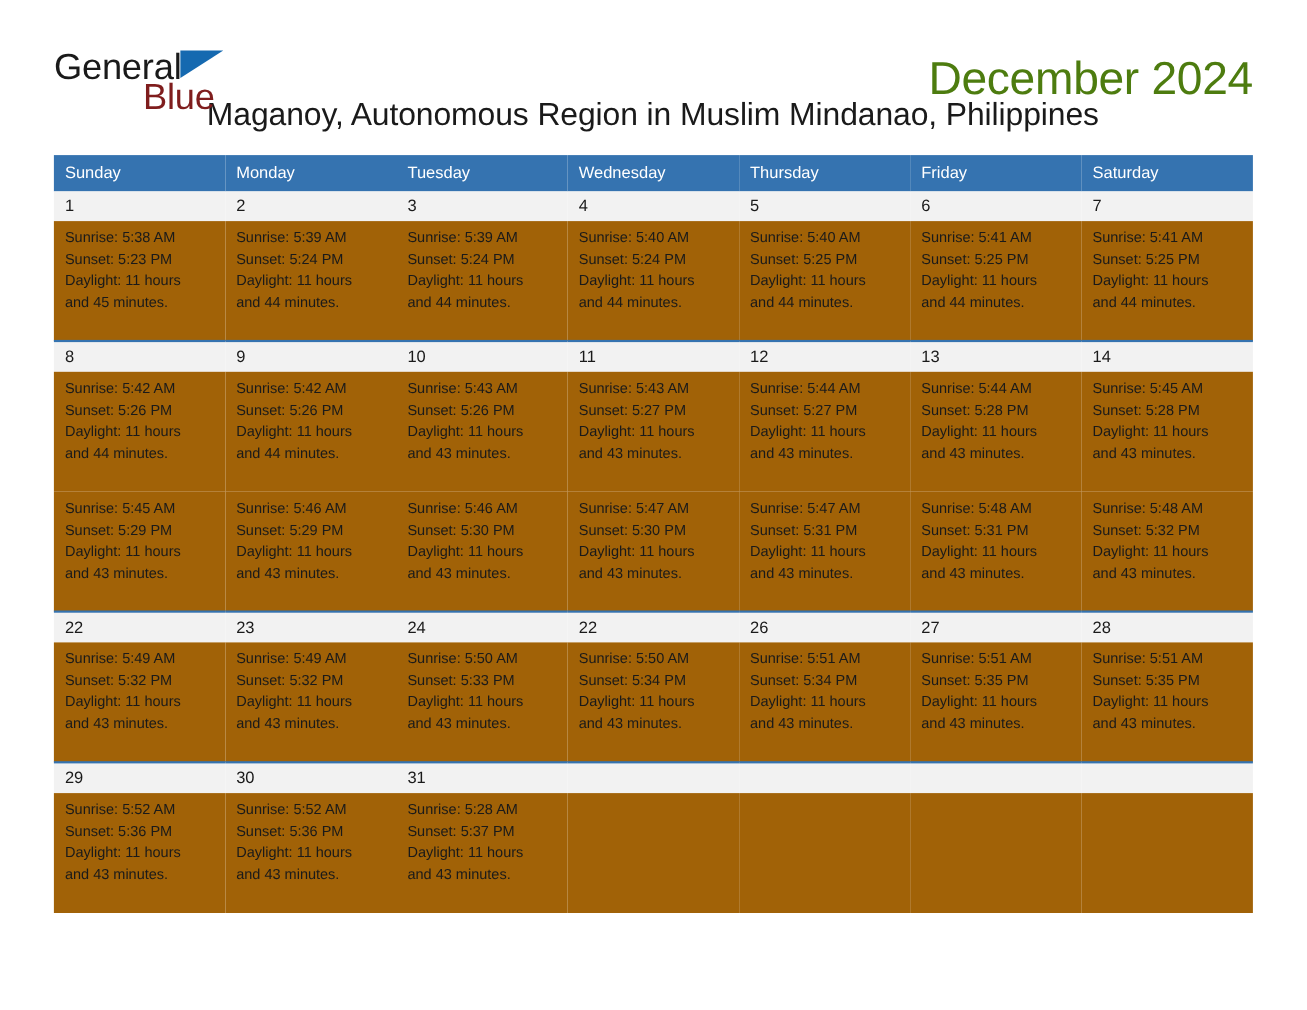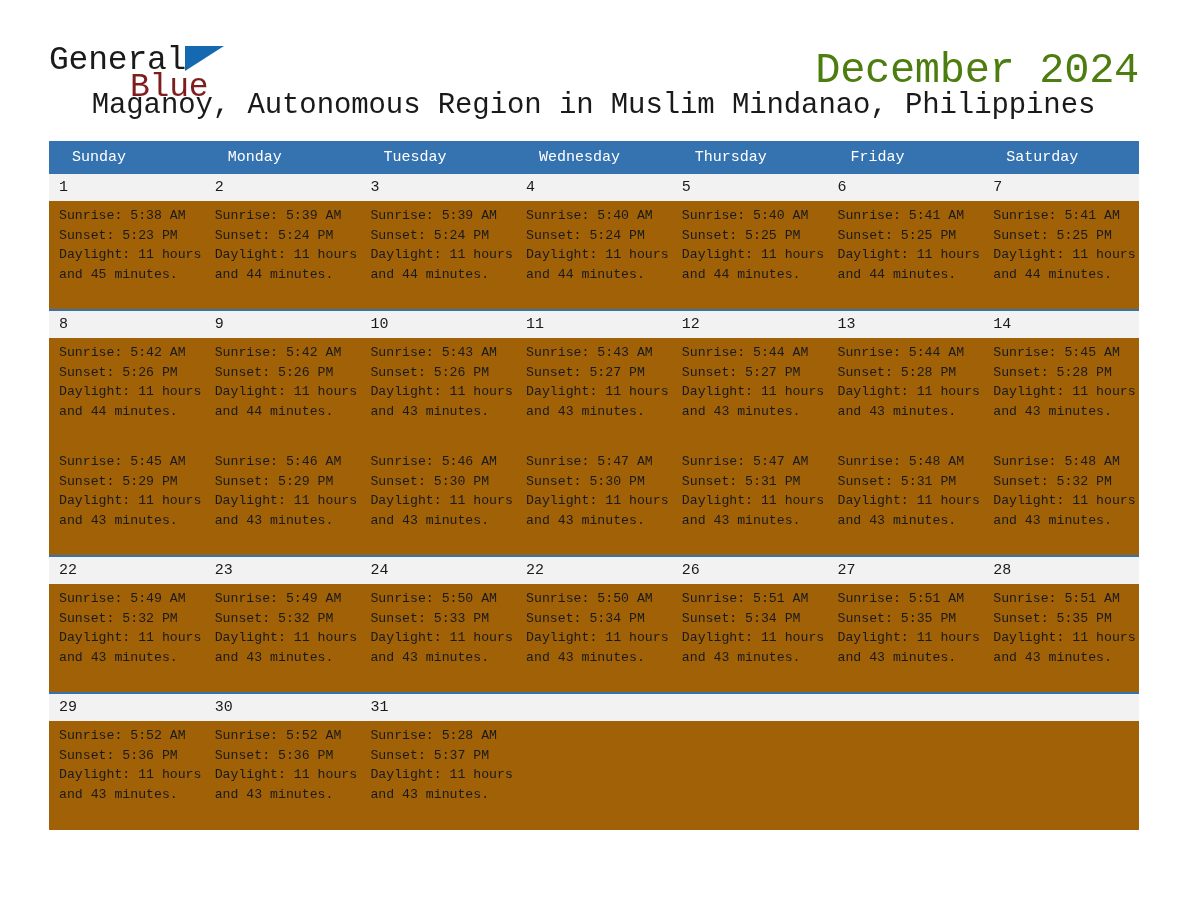--- a/index.html
+++ b/index.html
@@ -9,21 +9,20 @@
     background: #ffffff;
     font-family: "Liberation Sans", sans-serif;
     -webkit-font-smoothing: antialiased;
   }
   .page {
     width: 1188px;
     height: 890px;
     position: relative;
     background: #ffffff;
     padding: 0 49px;
-    font-family: Liberation Mono, monospace;
   }
 
   
   .top-bar {
     display: flex;
     align-items: flex-start;
     justify-content: space-between;
     padding-top: 44px;
     height: 72px;
   }
@@ -83,21 +82,21 @@
     width: 1090px;
     border-collapse: collapse;
     table-layout: fixed;
   }
   .calendar th {
     background: #3573b0;
     color: #ffffff;
     font-size: 15px;
     font-weight: 400;
     text-align: left;
-    padding: 8px 0 8px 23px;
+    padding: 8px 0 8px 10px;
     height: 31px;
     vertical-align: middle;
   }
   .daynum-row td {
     background: #f2f2f2;
     font-size: 15px;
     color: #1a1a1a;
     padding: 5px 0 5px 10px;
     height: 26px;
     vertical-align: middle;

